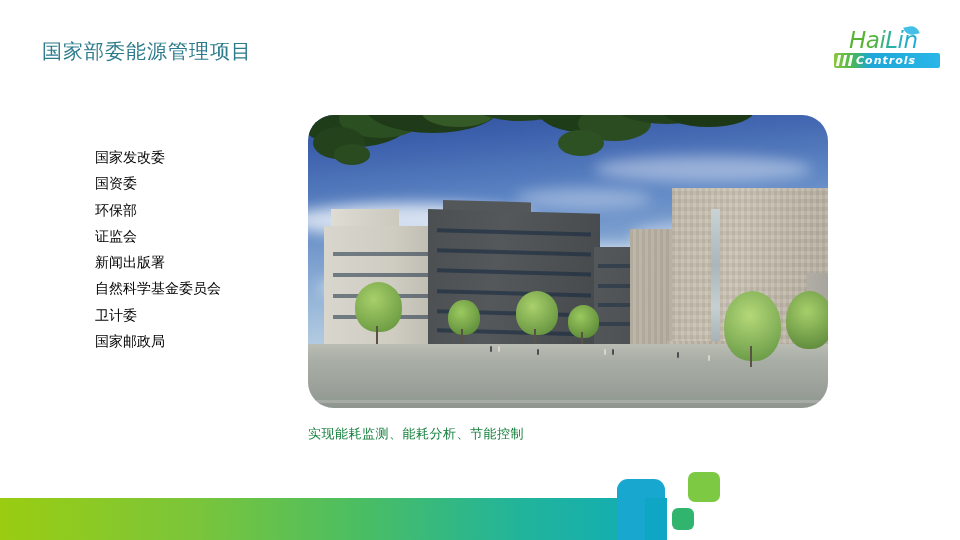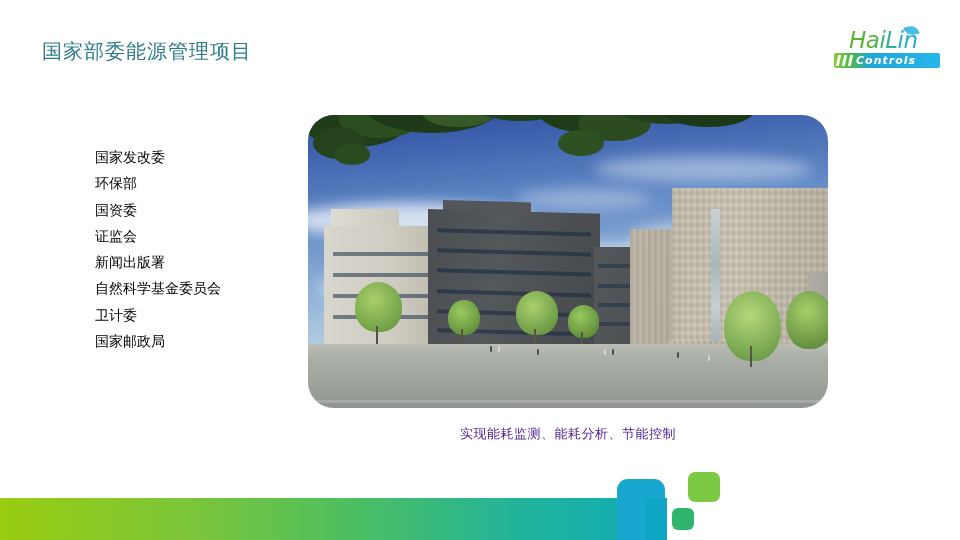--- a/index.html
+++ b/index.html
@@ -153,22 +153,22 @@
   .t2{left:27%;bottom:25%;width:6%;height:12%;background:radial-gradient(circle at 40% 35%,#9bc95f,#517f32);}
   .t3{left:40%;bottom:25%;width:8%;height:15%;background:radial-gradient(circle at 40% 35%,#a9d06b,#568636);}
   .t4{left:50%;bottom:24%;width:6%;height:11%;background:radial-gradient(circle at 40% 35%,#9ac85e,#4e7c30);}
   .t5{left:80%;bottom:16%;width:11%;height:24%;background:radial-gradient(circle at 45% 35%,#b4d878,#5e9140);}
   .t6{left:92%;bottom:20%;width:9%;height:20%;background:radial-gradient(circle at 45% 35%,#a6cf6a,#537f34);}
   .trunk{position:absolute;width:2px;background:#5a5244;}
   .ped{position:absolute;width:2px;height:6px;background:#4a4f55;border-radius:1px;}
   .ped.light{background:#d8d4cb;}
 
   .photo-caption{
-    position:absolute;left:308px;top:425px;width:520px;text-align:center;
-    font-size:13px;color:#4c1d95;letter-spacing:.5px;
+    position:absolute;left:308px;top:425px;width:520px;text-align:left;
+    font-size:13px;color:#15803d;letter-spacing:.5px;
   }
 
   
   .footer-bar{
     position:absolute;left:0;top:498px;width:645px;height:42px;
     background:linear-gradient(90deg,#9acd12 0%,#7bc53a 30%,#4cbe61 55%,#22b49a 80%,#12adb4 100%);
   }
   .deco{position:absolute;}
   .deco-teal-tall{
     left:617px;top:479px;width:48px;height:61px;
@@ -204,22 +204,22 @@
     <div class="logo-bar">
       <span class="tick t1"></span>
         <span class="tick t2"></span>
         <span class="tick t3"></span>
     </div>
     <div class="logo-sub">Controls</div>
   </div>
 
   <div class="ministry-list">
     <div class="ministry-item">国家发改委</div>
+    <div class="ministry-item">国资委</div>
     <div class="ministry-item">环保部</div>
-    <div class="ministry-item">国资委</div>
     <div class="ministry-item">证监会</div>
     <div class="ministry-item">新闻出版署</div>
     <div class="ministry-item">自然科学基金委员会</div>
     <div class="ministry-item">卫计委</div>
     <div class="ministry-item">国家邮政局</div>
   </div>
 
   <div class="photo-frame">
     <div class="sky">
       <div class="cloud c1"></div>

